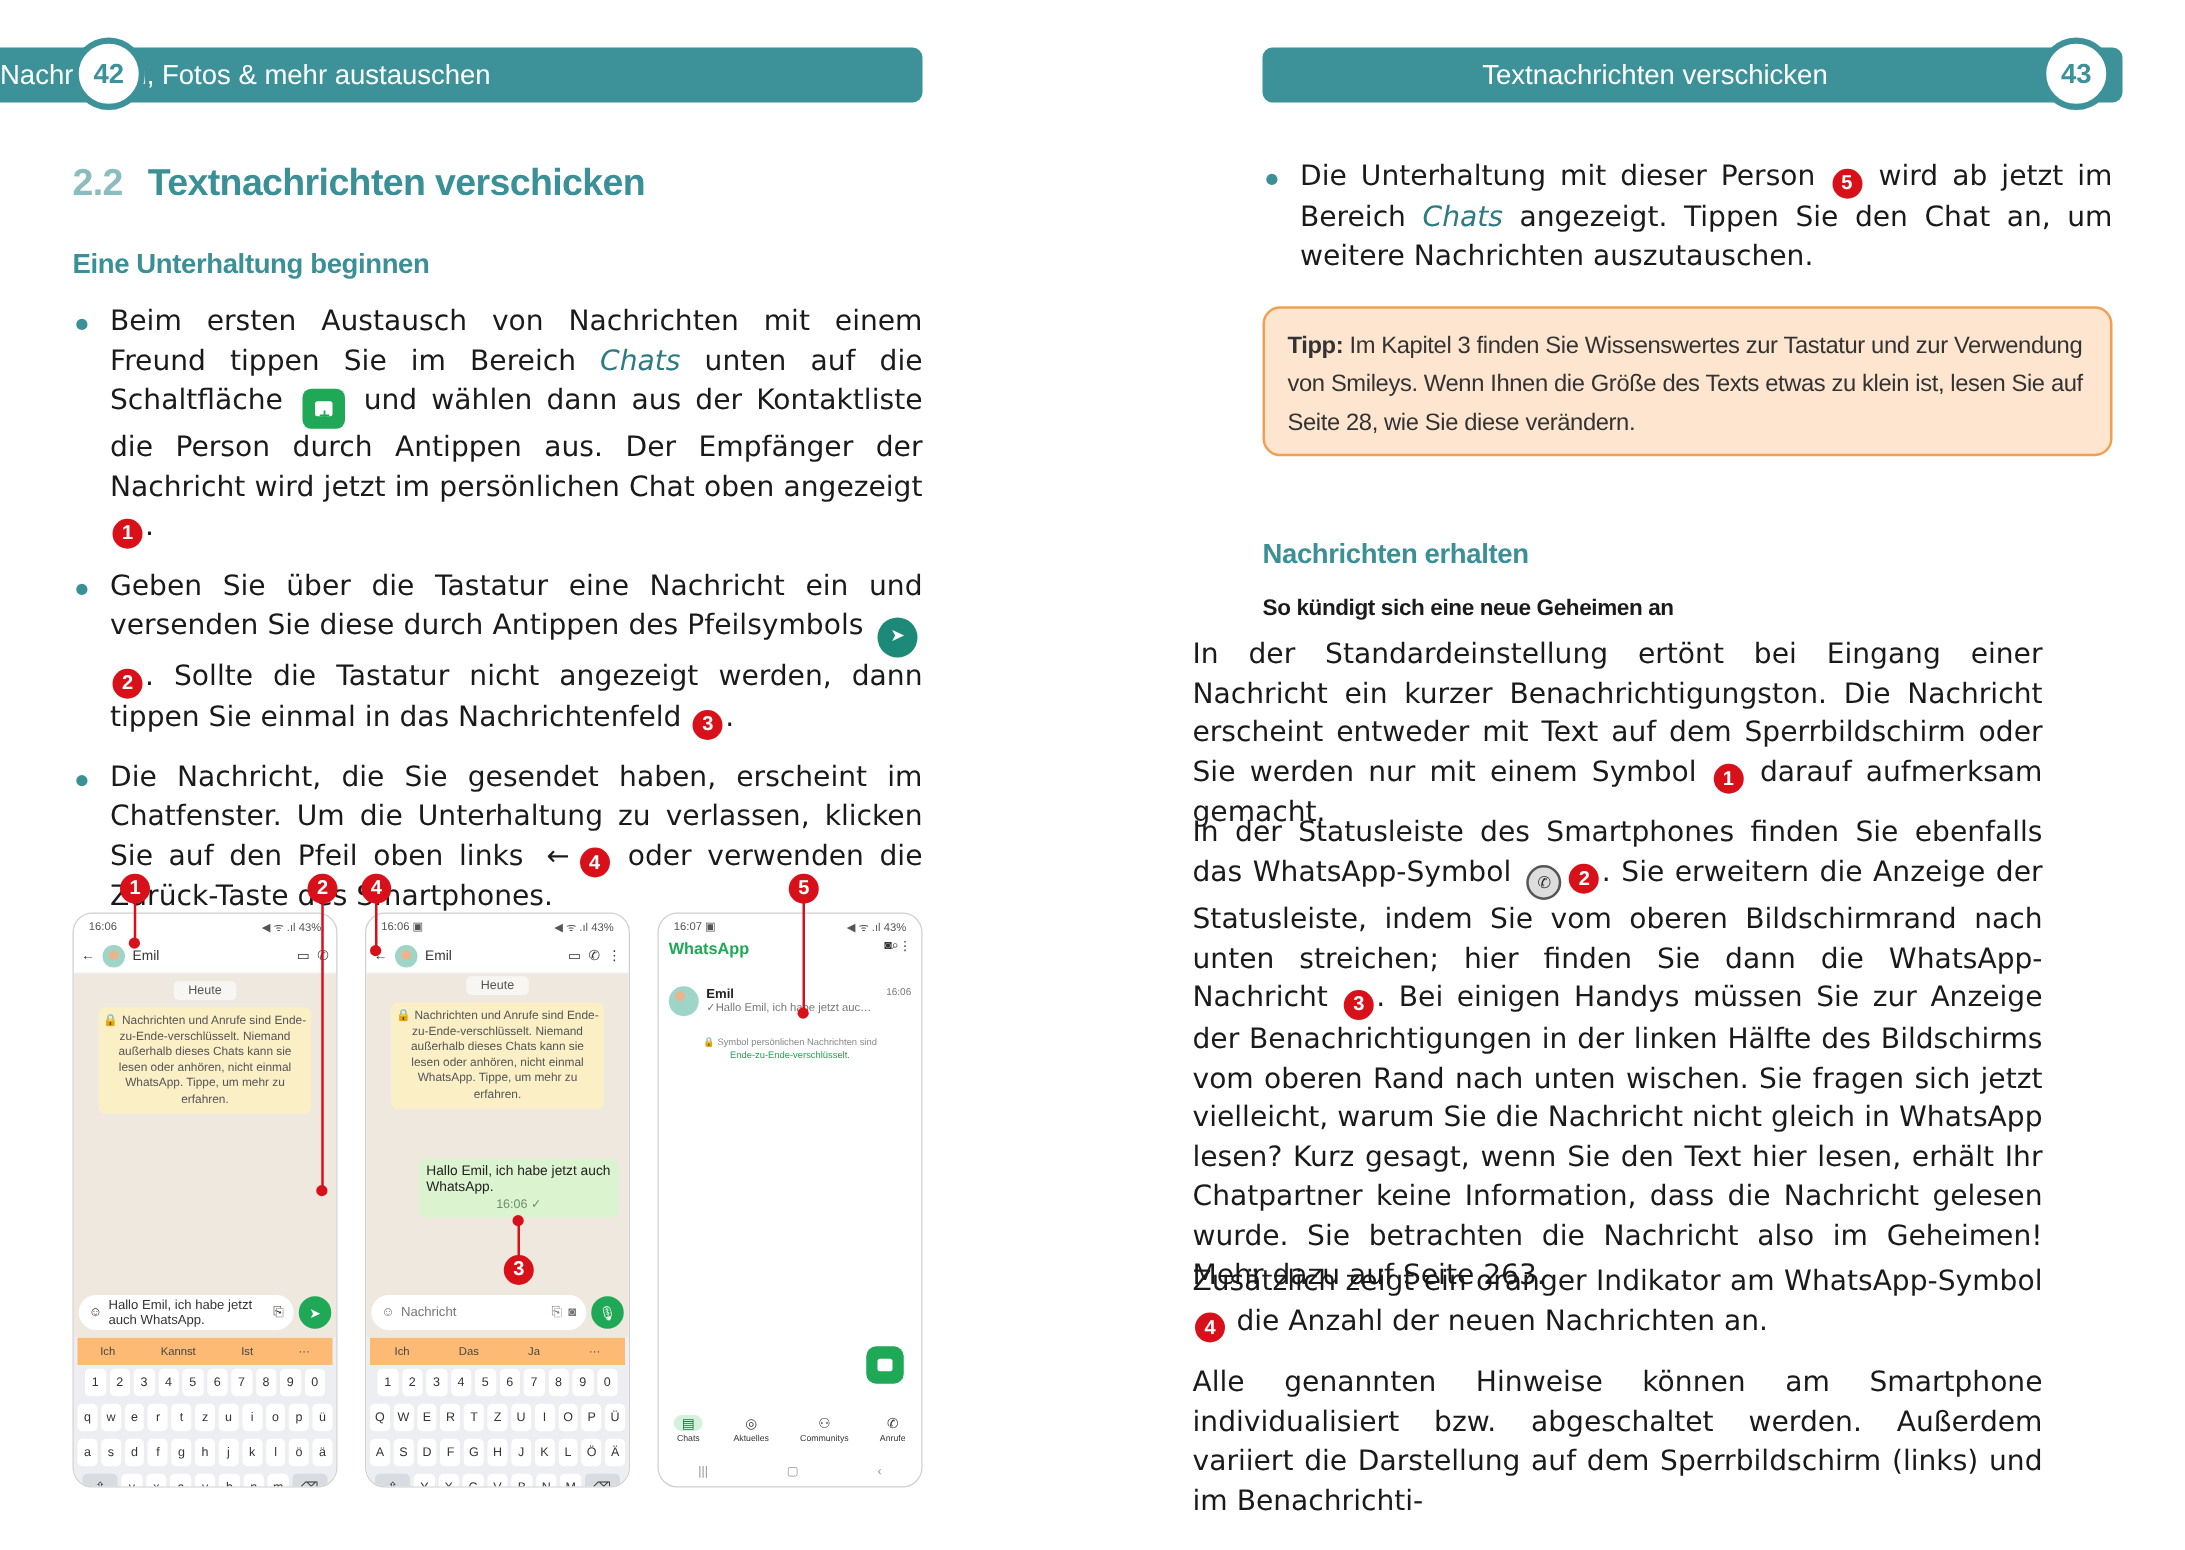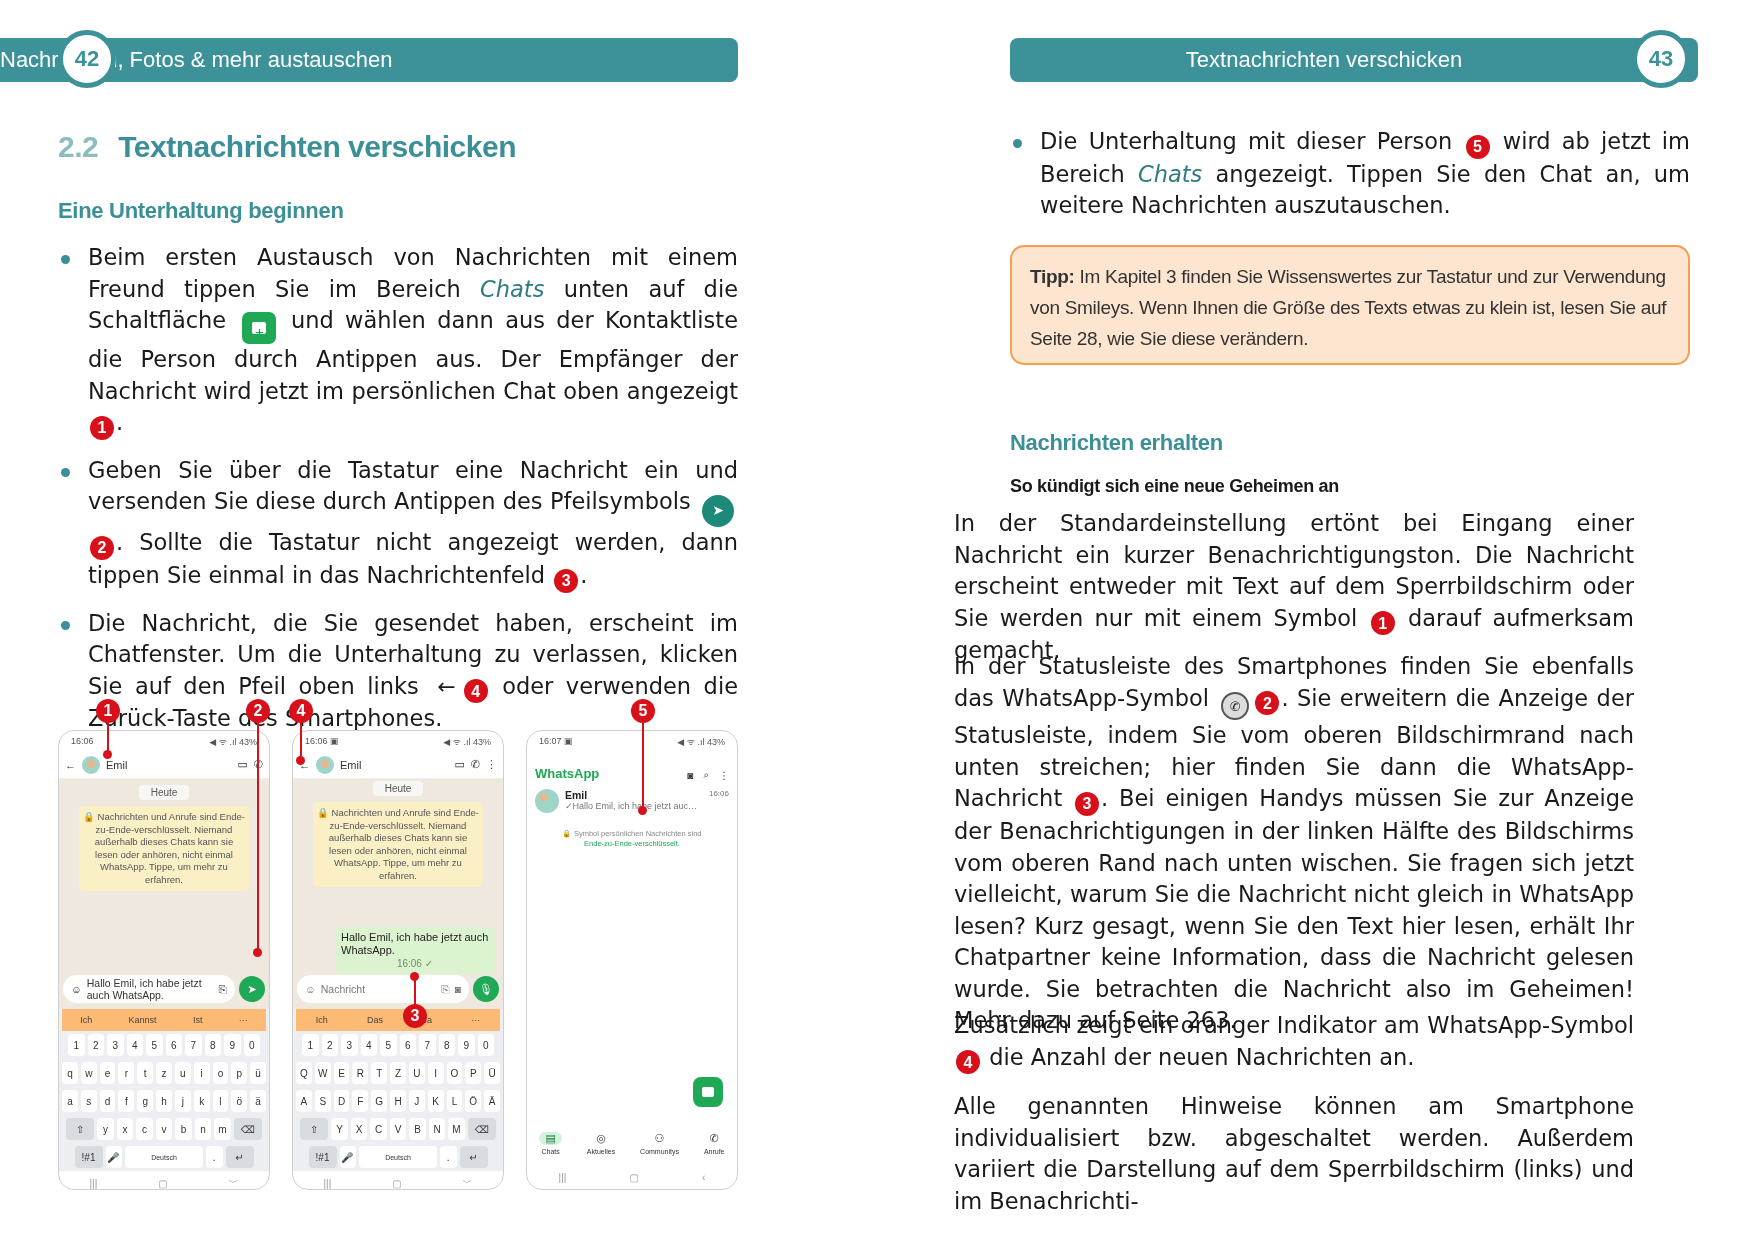--- a/index.html
+++ b/index.html
@@ -34,37 +34,37 @@
     padding:14px 18px;font-family:"Liberation Sans",sans-serif;font-size:19px;line-height:31px;color:#333;letter-spacing:-0.3px}
   .tip-box b{color:#333}
   
   .phone{position:absolute;top:730px;width:212px;height:460px;border:1.5px solid #d0d0d0;border-radius:16px;background:#fff;overflow:hidden;
     font-family:"Liberation Sans",sans-serif;font-size:10px;color:#333}
   .status{height:20px;display:flex;justify-content:space-between;align-items:center;padding:0 12px;font-size:9px;color:#555}
   .chat-head{height:28px;display:flex;align-items:center;padding:0 6px;gap:6px;font-size:11px;border-bottom:1px solid #eee}
   .avatar{width:18px;height:18px;border-radius:50%;background:#9fd4c9;display:inline-block;position:relative}
   .avatar::after{content:"";position:absolute;left:5px;top:4px;width:8px;height:8px;border-radius:50%;background:#e8b58c}
   .spacer{flex:1}
-  .chat-body{background:#efe8df;height:230px;padding:6px 8px;position:relative}
+  .chat-body{background:#efe8df;height:291px;padding:6px 8px;position:relative}
   .day{margin:0 auto;width:50px;text-align:center;background:#f8f6f2;border-radius:4px;font-size:10px;padding:2px 0;color:#555}
   .enc{margin:6px auto 0;width:170px;background:#fbefc6;border-radius:5px;text-align:center;font-size:9.5px;line-height:12.5px;padding:5px 4px;color:#555}
   .inputrow{position:absolute;left:4px;right:4px;bottom:6px;display:flex;align-items:center;gap:4px}
   .inbox{flex:1;background:#fff;border-radius:16px;min-height:28px;display:flex;align-items:center;padding:2px 8px;gap:5px;font-size:10.5px;line-height:12px}
   .roundbtn{width:26px;height:26px;border-radius:50%;background:#1fa855;color:#fff;display:flex;align-items:center;justify-content:center;font-size:11px}
   .bubble{position:absolute;right:8px;width:160px;background:#dcf3cf;border-radius:6px;padding:4px 6px;font-size:11px;line-height:13px;color:#222}
   .bubble .t{display:block;text-align:center;font-size:10px;color:#6a8f6a}
   .kbd{background:#eceef1;padding:0 3px}
   .sugg{height:22px;display:flex;justify-content:space-around;align-items:center;font-size:9px;color:#444;background:#fdba74}
   .krow{display:flex;justify-content:center;gap:3px;padding:3px 0}
   .key{width:16.5px;height:22px;background:#fff;border-radius:4px;display:flex;align-items:center;justify-content:center;font-size:10px;color:#333}
   .key.gray{background:#d8dbe0}
   .key.wide{width:28px}
   .key.space{width:78px;font-size:7px}
   .navbar{height:24px;display:flex;justify-content:space-around;align-items:center;color:#999;font-size:10px}
-  .wa-head{height:30px;display:flex;align-items:flex-end;padding:0 8px;gap:10px}
+  .wa-head{height:30px;display:flex;align-items:flex-start;padding:0 8px;gap:0}
   .wa-title{color:#1fa855;font-weight:bold;font-size:13px;flex:1}
   .chatitem{display:flex;gap:6px;padding:8px;align-items:flex-start}
   .chatitem .name{font-weight:bold;font-size:10.5px;color:#222}
   .chatitem .prev{font-size:9px;color:#777}
   .chatitem .time{font-size:8px;color:#777;margin-left:auto}
   .e2e{font-size:7.5px;color:#888;text-align:center;padding:8px 10px;line-height:10px}
   .e2e .g{color:#1fa855}
   .fab{position:absolute;right:14px;bottom:82px;width:30px;height:30px;border-radius:8px;background:#1fa855;display:flex;align-items:center;justify-content:center}
   .fab span{width:12px;height:10px;background:#fff;border-radius:2px}
   .bottomnav{position:absolute;left:0;right:0;bottom:24px;height:44px;display:flex;justify-content:space-around;align-items:center;font-size:7px;color:#333}

